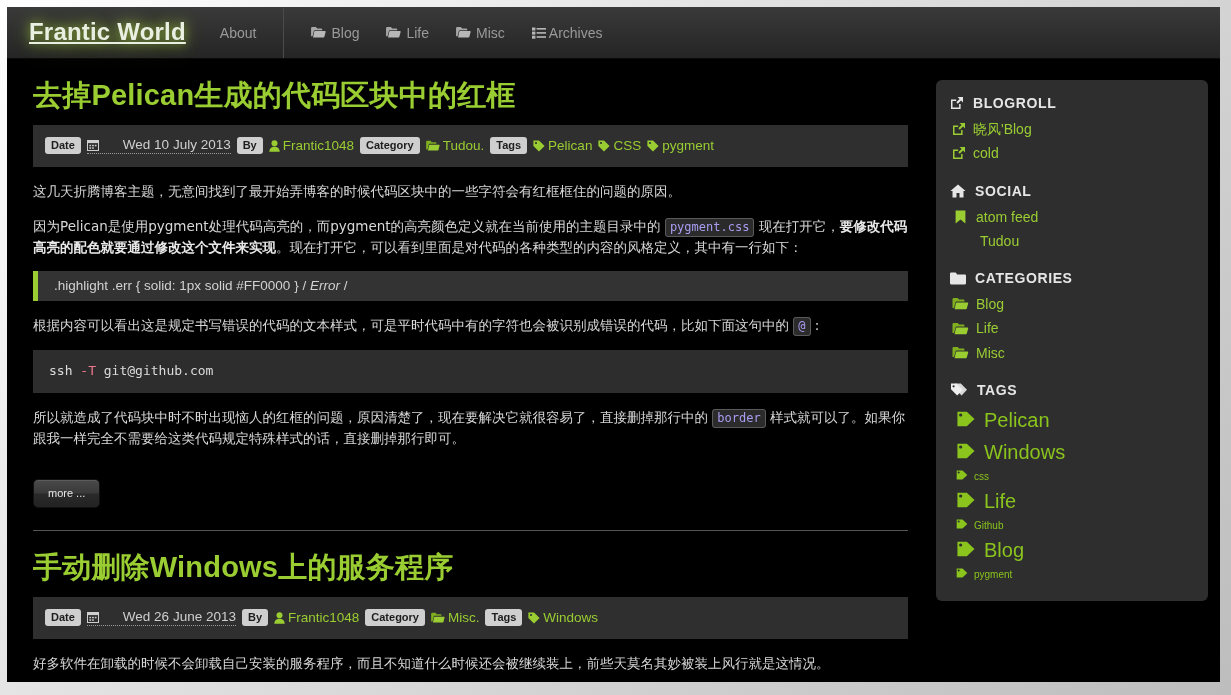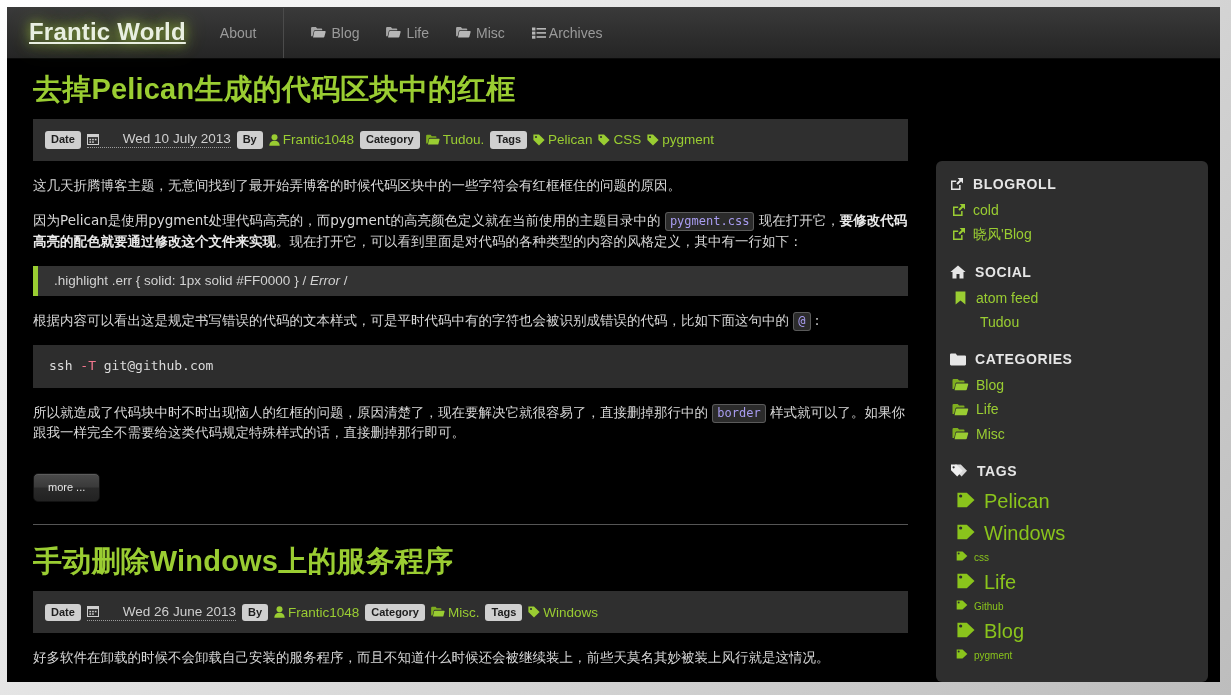--- a/index.html
+++ b/index.html
@@ -67,21 +67,21 @@
     align-items: center;
     gap: 27px;
     margin-left: 27px;
   }
   .nav-ico { display: inline-block; line-height: 0; }
 
   
   #content {
     position: relative;
     display: flex;
-    align-items: flex-end;
+    align-items: flex-start;
     padding: 0;
     height: calc(100% - 52px);
   }
   #main {
     width: 903px;
     flex: 0 0 903px;
     padding: 18px 0 0 26px;
   }
   #sidebar-col {
     flex: 1 1 auto;
@@ -469,30 +469,30 @@
           </span>
           <span>Blogroll</span>
         </div>
         <a class="side-link" href="#">
           <span class="ico">
             <svg width="14" height="14" viewBox="0 0 14 14">
                   <path d="M1 3.4h5.2v1.5H2.5v6.6h6.6V8h1.5v4.9H1z" fill="#9ACD32"></path>
                   <path d="M7.6 1h5.4v5.4l-1.9-1.9-3.3 3.3L6.3 6.2l3.3-3.3z" fill="#9ACD32"></path>
                 </svg>
           </span>
-          <span>cold</span>
+          <span>晓风'Blog</span>
         </a>
         <a class="side-link" href="#">
           <span class="ico">
             <svg width="14" height="14" viewBox="0 0 14 14">
                   <path d="M1 3.4h5.2v1.5H2.5v6.6h6.6V8h1.5v4.9H1z" fill="#9ACD32"></path>
                   <path d="M7.6 1h5.4v5.4l-1.9-1.9-3.3 3.3L6.3 6.2l3.3-3.3z" fill="#9ACD32"></path>
                 </svg>
           </span>
-          <span>晓风'Blog</span>
+          <span>cold</span>
         </a>
 
         <div class="side-head spaced">
           <span class="ico">
             <svg width="16" height="14" viewBox="0 0 16 14">
                   <path d="M8 0.6 0.4 7h2.1v6.4h4V9.1h3v4.3h4V7h2.1z" fill="#e6e6e6"></path>
                 </svg>
           </span>
           <span>Social</span>
         </div>

